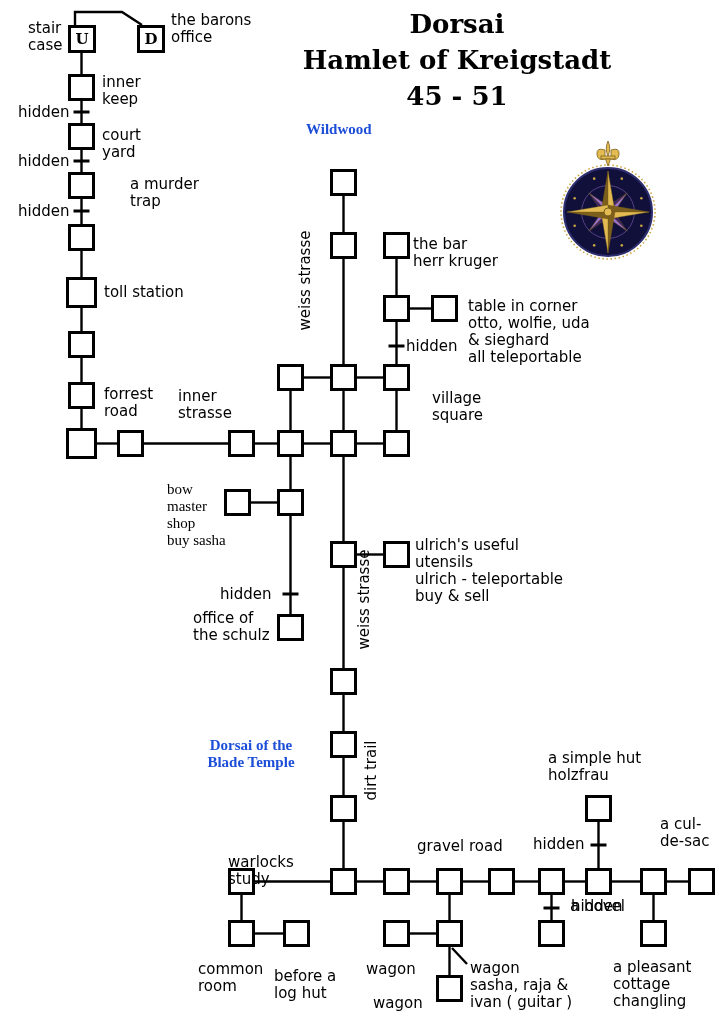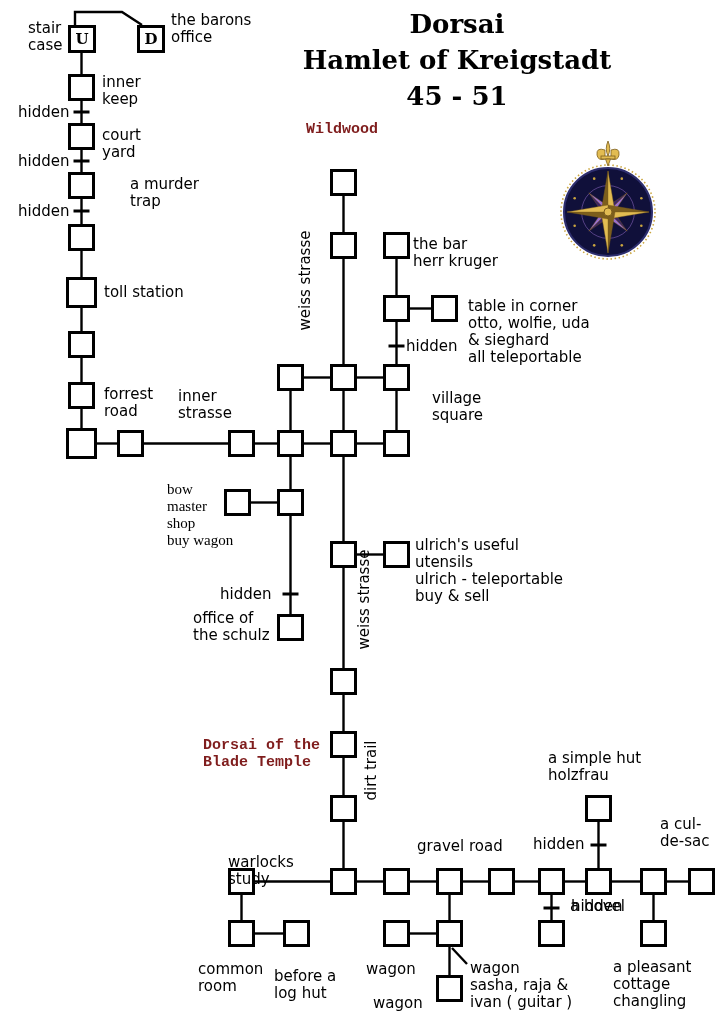--- a/index.html
+++ b/index.html
@@ -11,21 +11,21 @@
   #g-edges line, #g-edges polyline { stroke:#000; stroke-width:2.4; }
   #g-ticks line { stroke:#000; stroke-width:3; }
   #rooms, #labels { position:absolute; left:0; top:0; width:0; height:0; }
   .room {
     position:absolute; box-sizing:border-box; background:#fff;
     border:3px solid #000; display:flex; align-items:center; justify-content:center;
     font-family:"DejaVu Serif", serif; font-weight:bold; font-size:15px; color:#000;
   }
   .lbl { position:absolute; font-size:15px; color:#000; white-space:nowrap; }
   .lbl div { line-height:17px; }
-  .lbl.blue { color:#7f1d1d; font-family:Liberation Mono, monospace; font-weight:bold; }
+  .lbl.blue { color:#1d4ed8; font-family:Liberation Serif, serif; font-weight:bold; }
   .lbl.rot { transform:rotate(-90deg); text-align:center; }
   .title {
     position:absolute; left:240px; top:6px; width:434px; text-align:center;
     font-family:"DejaVu Serif", serif; font-weight:bold; font-size:26px;
     line-height:36px; color:#000;
   }
 </style>
 </head>
 <body>
 
@@ -246,21 +246,21 @@
         <div>hidden</div>
       </div>
       <div class="lbl" style="left: 432px; top: 390px;">
         <div>village</div>
         <div>square</div>
       </div>
       <div class="lbl" style="left: 167px; top: 481px; font-family: Liberation Serif, serif;">
         <div>bow</div>
         <div>master</div>
         <div>shop</div>
-        <div>buy wagon</div>
+        <div>buy sasha</div>
       </div>
       <div class="lbl" style="left: 415px; top: 537px;">
         <div>ulrich's useful</div>
         <div>utensils</div>
         <div>ulrich - teleportable</div>
         <div>buy &amp; sell</div>
       </div>
       <div class="lbl rot" style="width: 104px; left: 312px; top: 591px;">
         <div>weiss strasse</div>
       </div>

